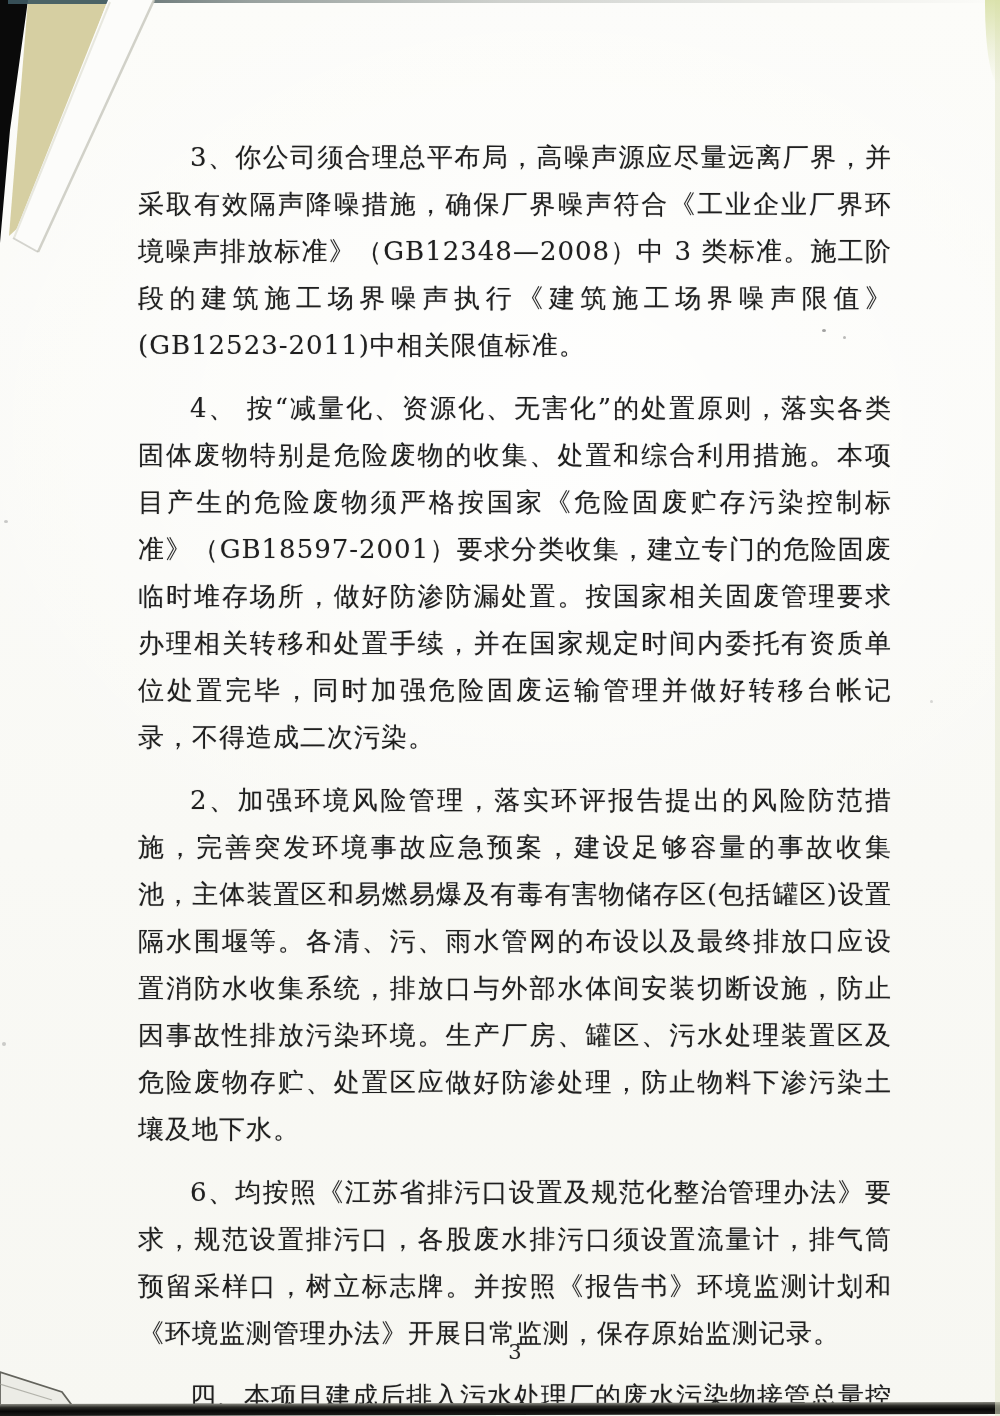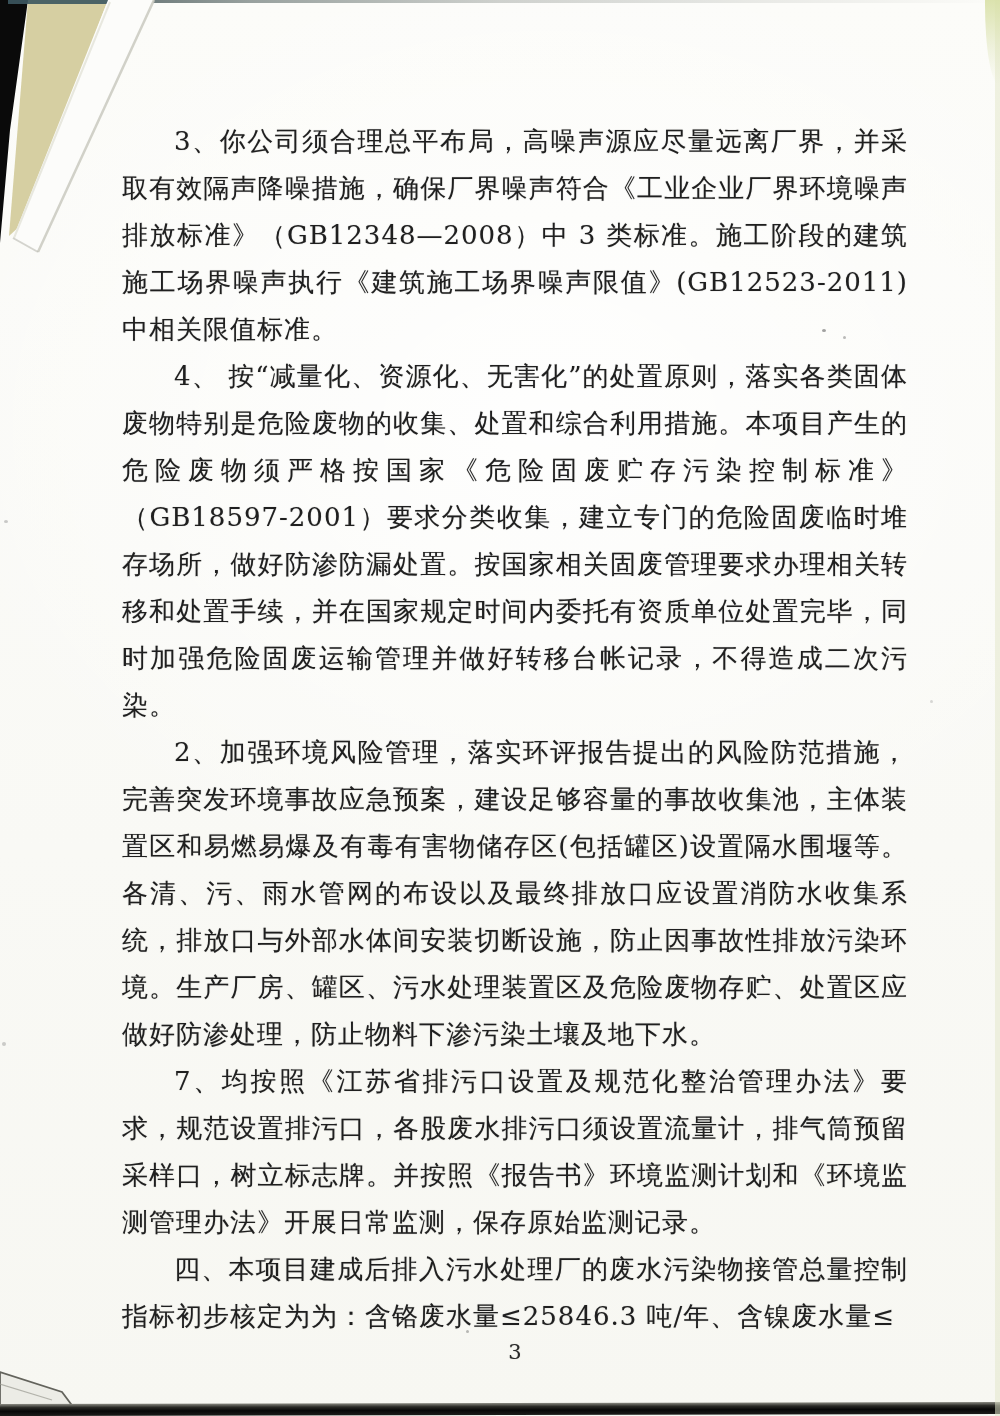--- a/index.html
+++ b/index.html
@@ -31,21 +31,21 @@
     top: 118px;
     width: 786px;
     color: #1f1f1f;
     font-size: 26px;
     letter-spacing: 1px;
     line-height: 47px;
     text-align: justify;
     text-shadow: 0 0 1px rgba(20,20,20,.35);
   }
   .text-block p {
-    margin: 0;
+    margin: 16px;
     text-indent: 2em;
   }
 
   
   .page-number {
     position: absolute;
     top: 1340px;
     left: 122px;
     width: 786px;
     text-align: center;
@@ -113,21 +113,21 @@
 </style>
 </head>
 <body>
 
 <div class="scan-page">
 
   <div class="text-block">
     <p>3、你公司须合理总平布局，高噪声源应尽量远离厂界，并采取有效隔声降噪措施，确保厂界噪声符合《工业企业厂界环境噪声排放标准》（GB12348—2008）中 3 类标准。施工阶段的建筑施工场界噪声执行《建筑施工场界噪声限值》(GB12523-2011)中相关限值标准。</p>
     <p>4、 按“减量化、资源化、无害化”的处置原则，落实各类固体废物特别是危险废物的收集、处置和综合利用措施。本项目产生的危险废物须严格按国家《危险固废贮存污染控制标准》（GB18597-2001）要求分类收集，建立专门的危险固废临时堆存场所，做好防渗防漏处置。按国家相关固废管理要求办理相关转移和处置手续，并在国家规定时间内委托有资质单位处置完毕，同时加强危险固废运输管理并做好转移台帐记录，不得造成二次污染。</p>
     <p>2、加强环境风险管理，落实环评报告提出的风险防范措施，完善突发环境事故应急预案，建设足够容量的事故收集池，主体装置区和易燃易爆及有毒有害物储存区(包括罐区)设置隔水围堰等。各清、污、雨水管网的布设以及最终排放口应设置消防水收集系统，排放口与外部水体间安装切断设施，防止因事故性排放污染环境。生产厂房、罐区、污水处理装置区及危险废物存贮、处置区应做好防渗处理，防止物料下渗污染土壤及地下水。</p>
-    <p>7、均按照《江苏省排污口设置及规范化整治管理办法》要求，规范设置排污口，各股废水排污口须设置流量计，排气筒预留采样口，树立标志牌。并按照《报告书》环境监测计划和《环境监测管理办法》开展日常监测，保存原始监测记录。</p>
+    <p>6、均按照《江苏省排污口设置及规范化整治管理办法》要求，规范设置排污口，各股废水排污口须设置流量计，排气筒预留采样口，树立标志牌。并按照《报告书》环境监测计划和《环境监测管理办法》开展日常监测，保存原始监测记录。</p>
     <p>四、本项目建成后排入污水处理厂的废水污染物接管总量控制指标初步核定为为：含铬废水量≤25846.3 吨/年、含镍废水量≤</p>
   </div>
 
   <div class="page-number">3</div>
 
   <div class="top-scan-line"></div>
 
   <svg class="corner-svg" width="185" height="270" viewBox="0 0 185 270">
 
     <polygon points="0,0 28,0 10,130 0,243" fill="#0a0a0a"></polygon>

